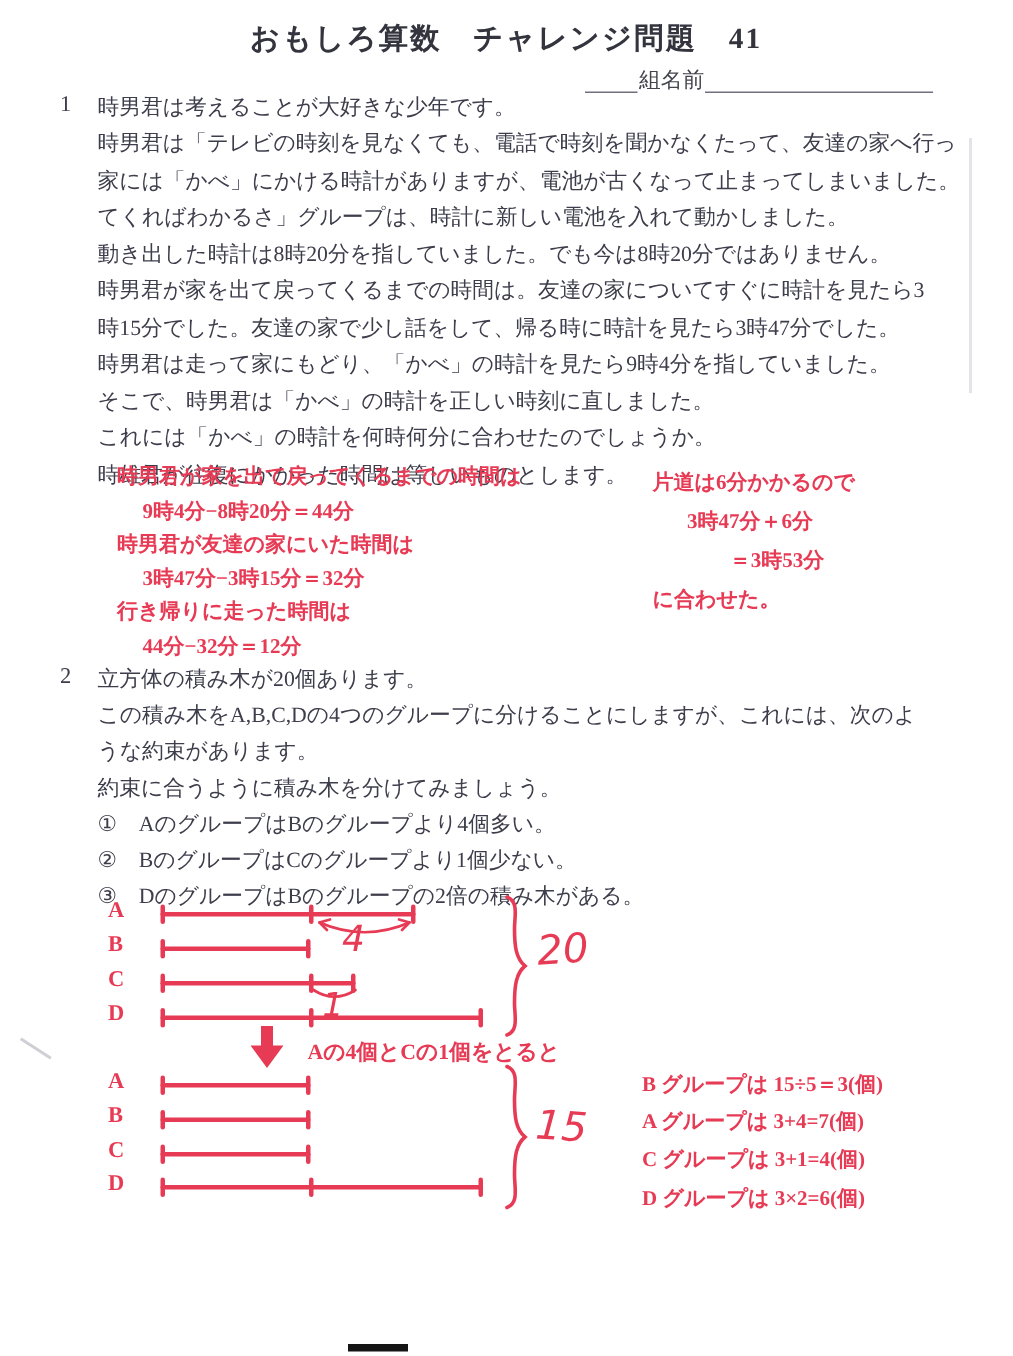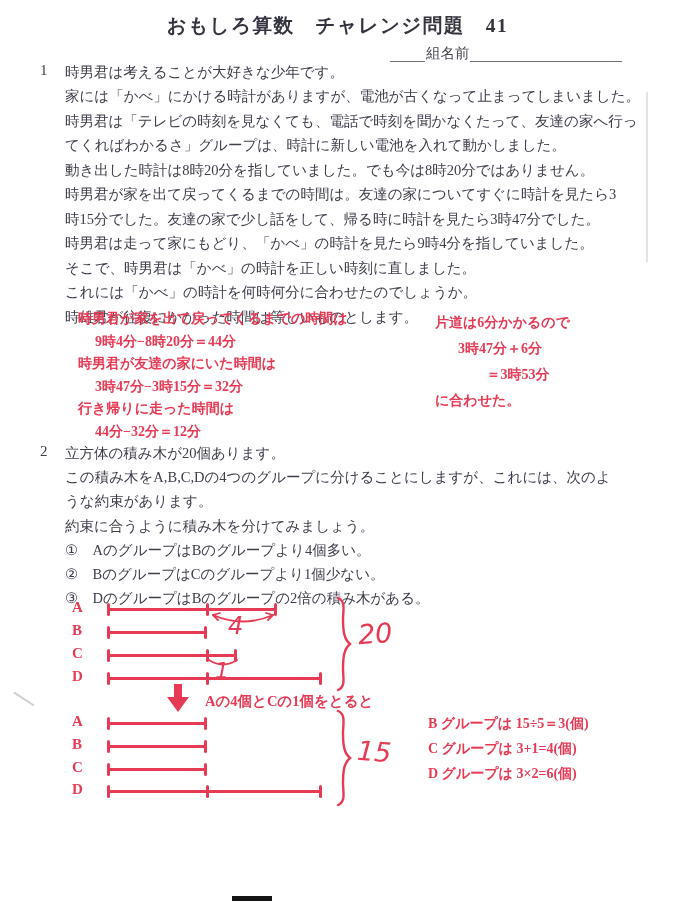--- a/index.html
+++ b/index.html
@@ -67,22 +67,22 @@
 <div class="page">
 
   <div class="abs title">おもしろ算数　チャレンジ問題　41</div>
   <div class="uline" style="left:390px;top:61px;width:35px;"></div>
   <div class="abs name-label">組名前</div>
   <div class="uline" style="left:470px;top:61px;width:152px;"></div>
 
   <div class="abs pnum" style="left:40px;top:62px;">1</div>
   <div class="abs body-block" style="left:65px;top:60px;">
     <div>時男君は考えることが大好きな少年です。</div>
+    <div>時男君は「テレビの時刻を見なくても、電話で時刻を聞かなくたって、友達の家へ行っ</div>
     <div>家には「かべ」にかける時計がありますが、電池が古くなって止まってしまいました。</div>
-    <div>時男君は「テレビの時刻を見なくても、電話で時刻を聞かなくたって、友達の家へ行っ</div>
     <div>てくればわかるさ」グループは、時計に新しい電池を入れて動かしました。</div>
     <div>動き出した時計は8時20分を指していました。でも今は8時20分ではありません。</div>
     <div>時男君が家を出て戻ってくるまでの時間は。友達の家についてすぐに時計を見たら3</div>
     <div>時15分でした。友達の家で少し話をして、帰る時に時計を見たら3時47分でした。</div>
     <div>時男君は走って家にもどり、「かべ」の時計を見たら9時4分を指していました。</div>
     <div>そこで、時男君は「かべ」の時計を正しい時刻に直しました。</div>
     <div>これには「かべ」の時計を何時何分に合わせたのでしょうか。</div>
     <div>時雄君が往復にかかった時間は等しいものとします。</div>
   </div>
 
@@ -182,20 +182,21 @@
     <span class="tick" style="left:212px;"></span>
   </div>
 
   <svg style="left:336px;top:710px;" width="18" height="96" viewBox="0 0 18 96">
     <path d="M2,1 C10,4 7,14 7,23 C7,35 8,43 14,48 C8,53 7,61 7,73 C7,82 10,92 2,95" fill="none" stroke="#e73b55" stroke-width="2.4" stroke-linecap="round"></path>
   </svg>
   <div class="hand" style="left:357px;top:736px;font-size:27px;transform:rotate(4deg);">15</div>
 
   <div class="abs red-block answers" style="left:428px;top:711px;">
     <div>B グループは 15÷5＝3(個)</div>
+    <div>A グループは 3+4=7(個)</div>
     <div>C グループは 3+1=4(個)</div>
     <div>D グループは 3×2=6(個)</div>
   </div>
 
   <div class="crease" style="left:646px;top:92px;width:1.5px;height:170px;"></div>
   <div class="smudge" style="left:12px;top:698px;width:24px;height:1.5px;"></div>
   <div class="bottom-mark" style="left:232px;top:896px;width:40px;height:5px;"></div>
 
 </div>
 

